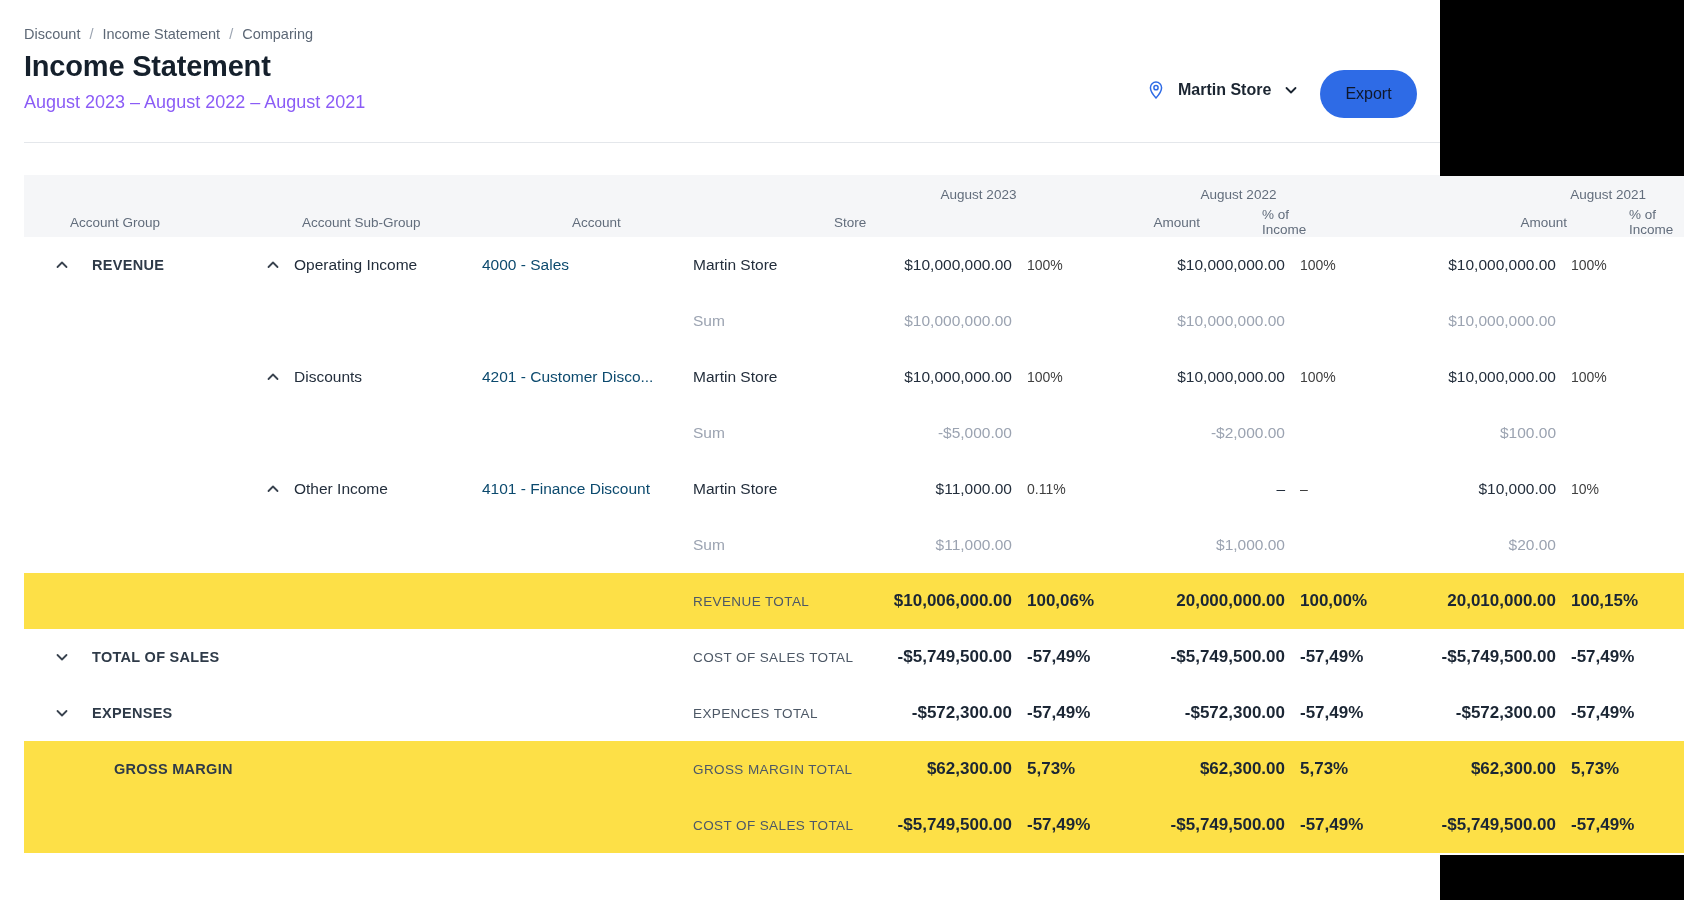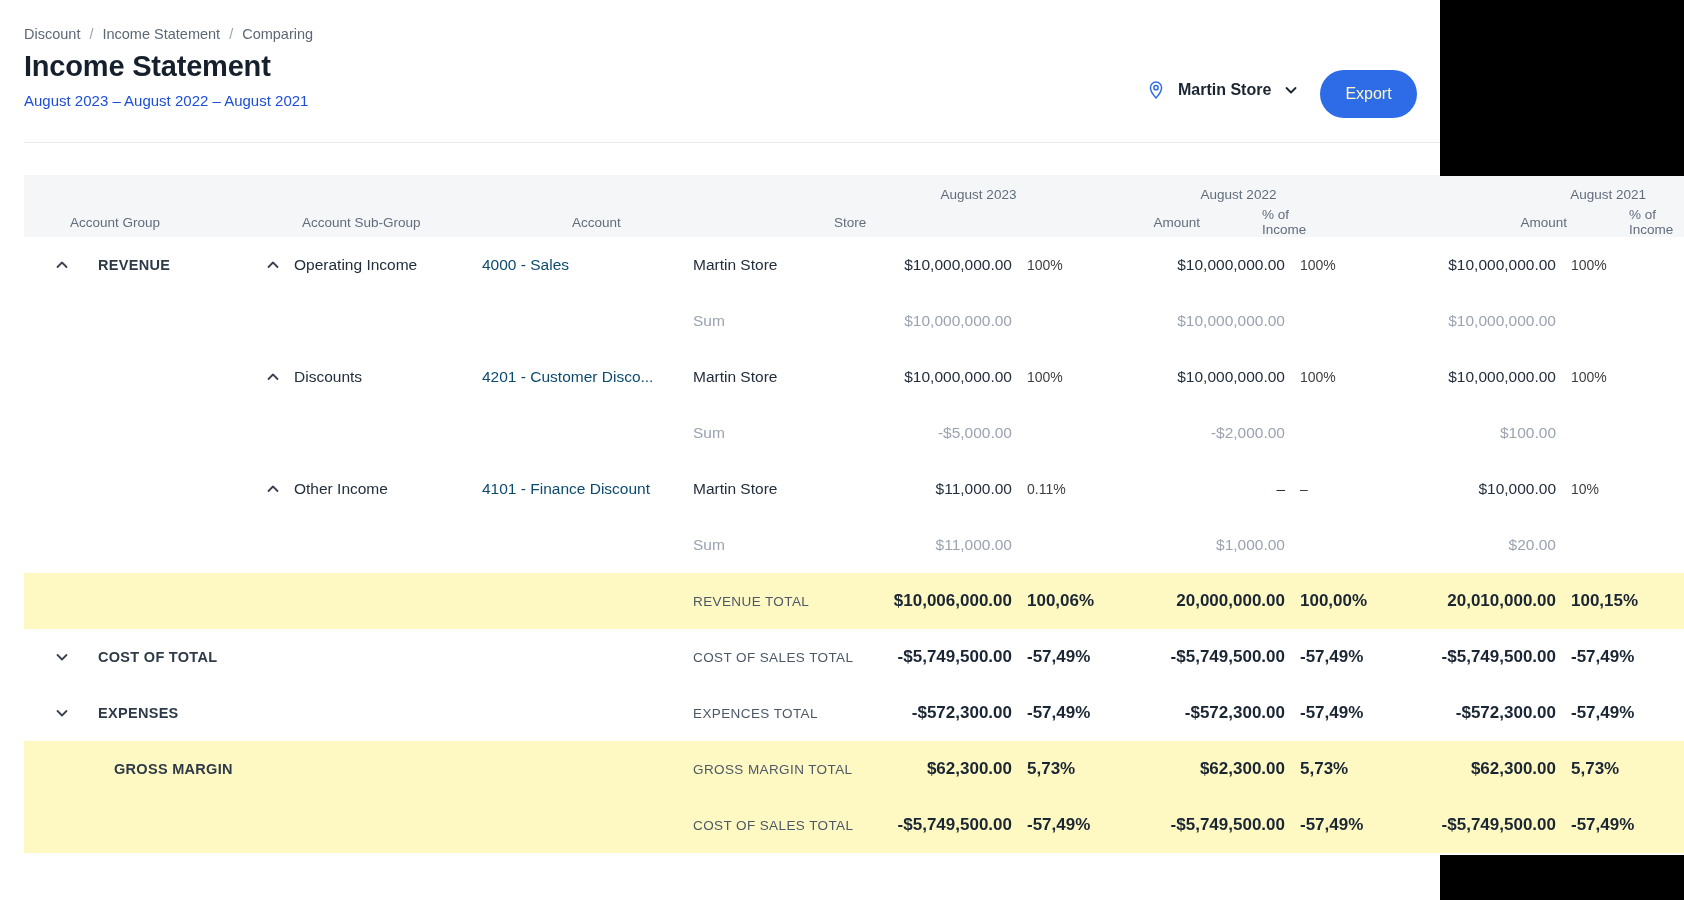--- a/index.html
+++ b/index.html
@@ -5,50 +5,50 @@
   * { margin:0; padding:0; box-sizing:border-box; }
   html,body { background:#ffffff; }
   body { font-family:"Liberation Sans", sans-serif; color:#232e3c; }
   #stage { position:relative; width:1684px; height:900px; background:#fff; overflow:hidden; }
 
   
   .breadcrumb { position:absolute; left:24px; top:26px; font-size:14.5px; color:#5d6876; display:flex; gap:9px; }
   .breadcrumb .crumb { cursor:pointer; }
   .breadcrumb .sep { color:#9aa3b0; }
   .page-title { position:absolute; left:24px; top:50px; font-size:29px; font-weight:700; color:#15202c; letter-spacing:-0.2px; }
-  .page-subtitle { position:absolute; left:24px; top:92px; font-size:15px; color:#1d4ed8; }
+  .page-subtitle { position:absolute; left:24px; top:92px; font-size:18px; color:#8b5cf6; }
   .header-divider { position:absolute; left:24px; right:0; top:142px; height:1px; background:#e4e7eb; }
 
   .store-picker { position:absolute; left:1146px; top:76px; height:28px; display:flex; align-items:center; gap:12px; cursor:pointer; }
   .store-picker .label { font-size:16px; font-weight:700; color:#1b2531; }
   .export-btn { position:absolute; left:1320px; top:70px; width:97px; height:48px; border:none; border-radius:24px;
-                background:#2e6be6; color:#fef9c3; font-size:16px; font-family:inherit; cursor:pointer; }
+                background:#2e6be6; color:#0f172a; font-size:16px; font-family:inherit; cursor:pointer; }
 
   
   .tbl { position:absolute; left:24px; top:175px; width:1660px; }
   .grid-cols { display:grid; grid-template-columns:231px 215px 206px 179px 157px 90px 183px 90px 181px 128px; }
 
   .thead { background:#f5f6f8; height:62px; position:relative; }
   .thead .line1 { position:absolute; left:0; right:12px; top:9px; height:20px; }
   .thead .line2 { position:absolute; left:0; right:0; top:32px; height:20px;gap:47px; }
   .thead .cell { font-size:13.5px; color:#626d7c; display:flex; align-items:center; }
   .period { justify-content:center; }
   .period.right-aligned { justify-content:flex-end; padding-right:38px; }
   .h-group { padding-left:46px; }
   .h-account { padding-left:8px; }
   .h-store { padding-left:17px; }
   .h-amt { justify-content:flex-end; }
   .h-pct { padding-left:15px; }
 
   .row { height:56px; align-items:center; position:relative; background:#fff; }
-  .row.shaded { background:#fef9c3; }
+  .row.shaded { background:#fde047; }
   .row .divider { position:absolute; bottom:-1px; right:0; height:1px; background:#e7e9ed; }
 
   .cell { display:flex; align-items:center; min-width:0; }
-  .c-group { padding-left:30px; gap:28px; }
+  .c-group { padding-left:30px; gap:22px; }
   .c-sub { padding-left:10px; gap:13px; }
   .c-account { padding-left:12px; font-size:15.5px; color:#0c4a6e; white-space:nowrap; overflow:hidden; }
   .c-store { padding-left:17px; font-size:15.5px; color:#232e3c; }
   .c-amt { justify-content:flex-end; font-size:15.5px; color:#232e3c; white-space:nowrap; }
   .c-pct { padding-left:15px; font-size:14px; color:#404040; white-space:nowrap; }
 
   .group-label { font-size:14.5px; font-weight:700; color:#2e3a48; letter-spacing:0.3px; white-space:nowrap; }
   .sub-label { font-size:15.5px; color:#232e3c; white-space:nowrap; }
   .no-chev { padding-left:60px; }
 
@@ -327,21 +327,21 @@
           </div>
           <div class="divider" style="left: 0px;"></div>
         </div>
         <div class="row grid-cols">
           <div class="cell c-group">
             <span class="chev">
               <svg viewBox="0 0 16 16" width="16" height="16">
                 <polyline points="3.5,6 8,10.5 12.5,6" fill="none" stroke="#39434f" stroke-width="1.8" stroke-linecap="round" stroke-linejoin="round"></polyline>
               </svg>
             </span>
-            <span class="group-label">COST OF TOTAL</span>
+            <span class="group-label">TOTAL OF SALES</span>
           </div>
           <div class="cell c-sub"></div>
           <div class="cell c-account"></div>
           <div class="cell c-store">
             <span class="total-label">COST OF SALES TOTAL</span>
           </div>
           <div class="cell c-amt total-val">
             <span>-$5,749,500.00</span>
           </div>
           <div class="cell c-pct total-val">

